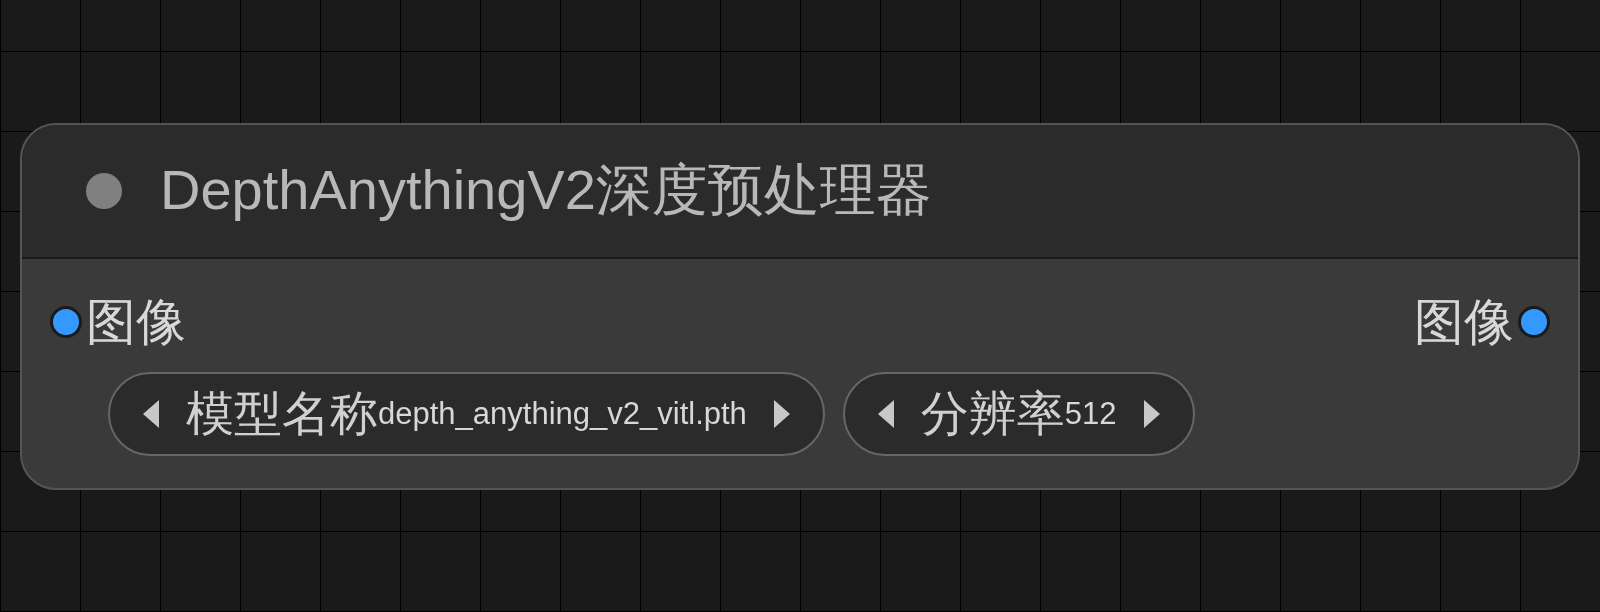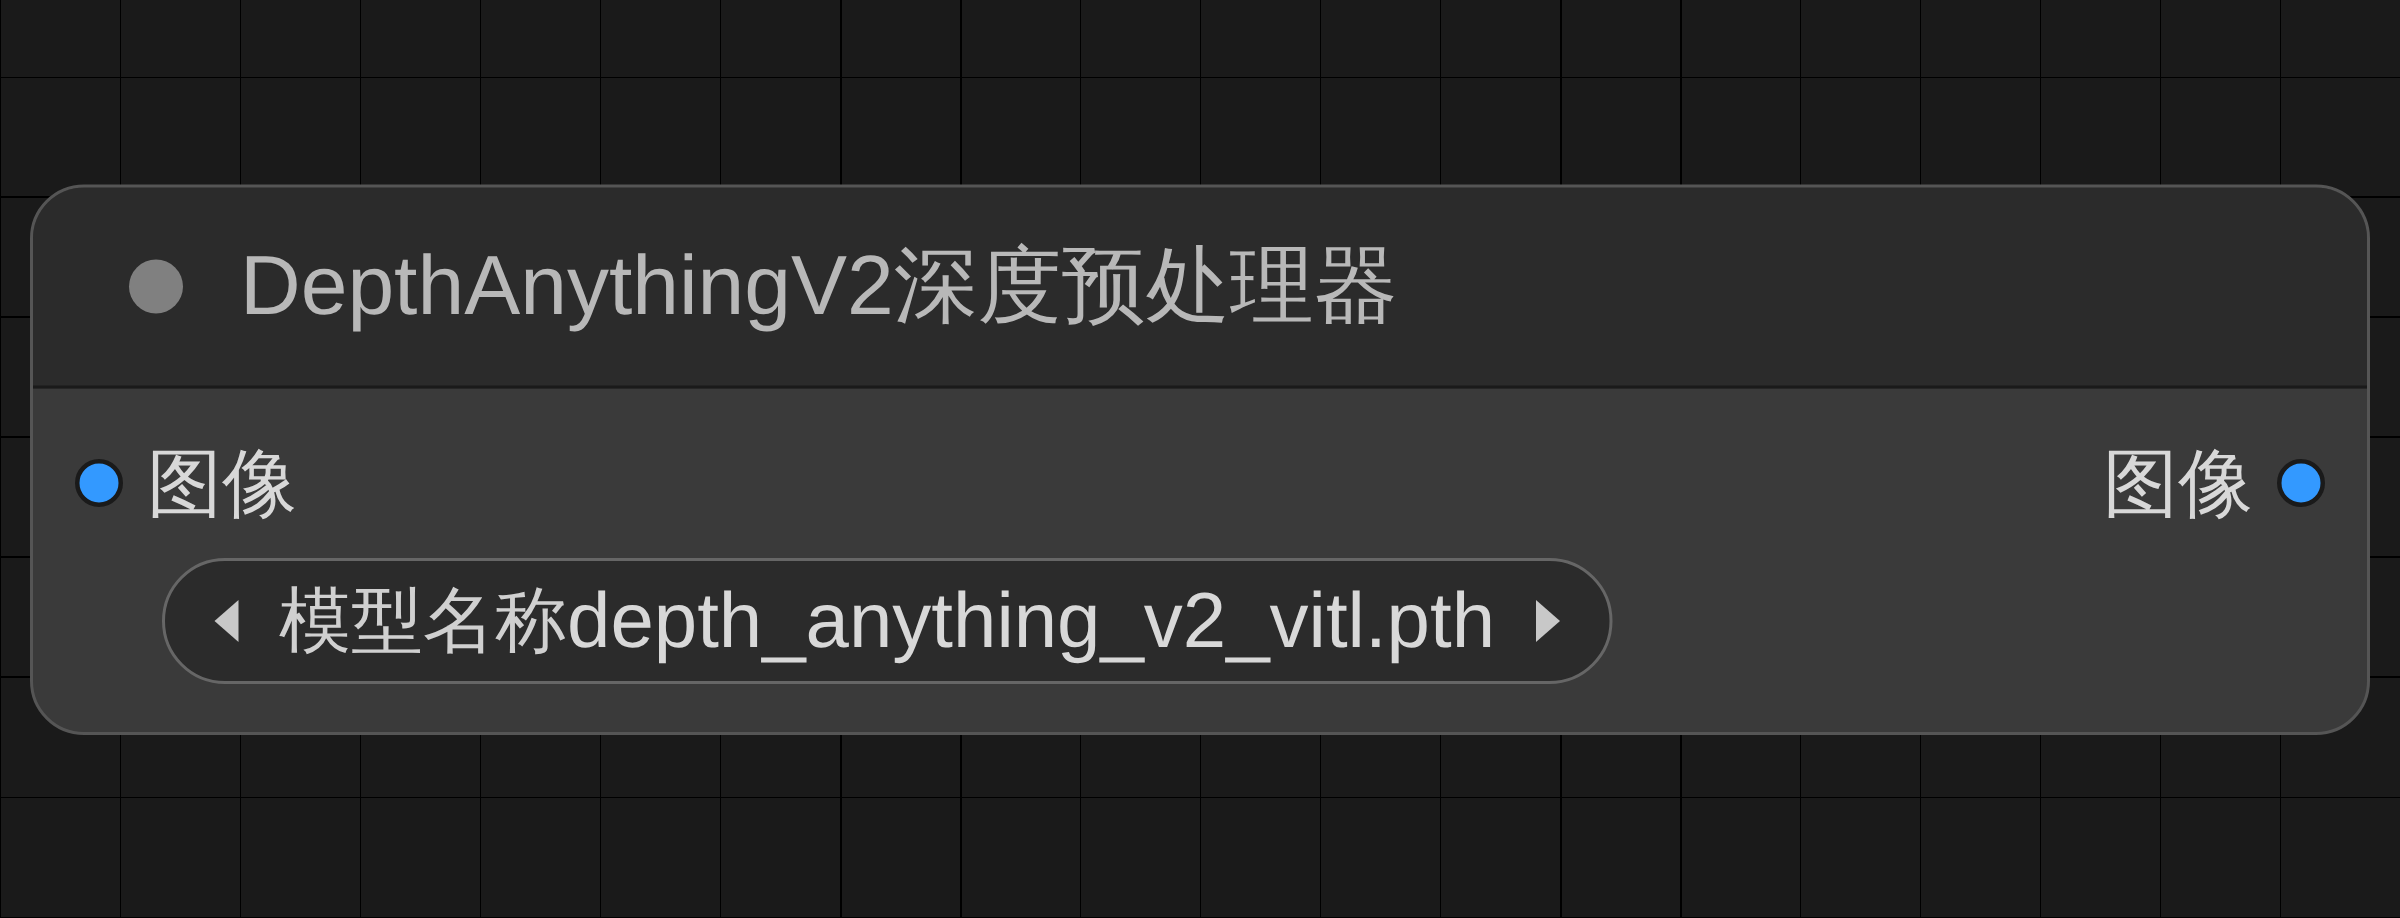--- a/index.html
+++ b/index.html
@@ -55,21 +55,21 @@
       display: flex;
       justify-content: space-between;
       align-items: center;
       margin-bottom: 16px;
       padding: 0 10px;
       position: relative;
     }
     .port-left, .port-right {
       display: flex;
       align-items: center;
-      gap: 16px;
+      gap: 4px;
     }
     .port-dot {
       width: 32px;
       height: 32px;
       border-radius: 50%;
       background: #3399ff;
       flex-shrink: 0;
       border: 3px solid #1a1a1a;
     }
     .port-dot.output {
@@ -110,21 +110,21 @@
     .widget-label {
       color: #d0d0d0;
       font-size: 48px;
       margin-left: 10px;
       white-space: nowrap;
     }
     .widget-value {
       flex: 1;
       text-align: right;
       color: #d8d8d8;
-      font-size: 52px;
+      font-size: 31px;
       margin-right: 10px;
       white-space: nowrap;
       overflow: hidden;
       text-overflow: ellipsis;
     }
   </style>
 </head>
 <body>
 
 <div class="node">
@@ -151,15 +151,29 @@
             </svg>
         </span>
         <span class="widget-label">模型名称</span>
         <span class="widget-value">depth_anything_v2_vitl.pth</span>
         <span class="widget-arrow">
           <svg viewBox="0 0 24 28">
               <path d="M4 0 L20 14 L4 28 Z"></path>
             </svg>
         </span>
       </div>
+      <div class="widget">
+        <span class="widget-arrow">
+          <svg viewBox="0 0 24 28">
+              <path d="M20 0 L4 14 L20 28 Z"></path>
+            </svg>
+        </span>
+        <span class="widget-label">分辨率</span>
+        <span class="widget-value">512</span>
+        <span class="widget-arrow">
+          <svg viewBox="0 0 24 28">
+              <path d="M4 0 L20 14 L4 28 Z"></path>
+            </svg>
+        </span>
+      </div>
     </div>
   </div>
 </div>
 
 </body></html>

